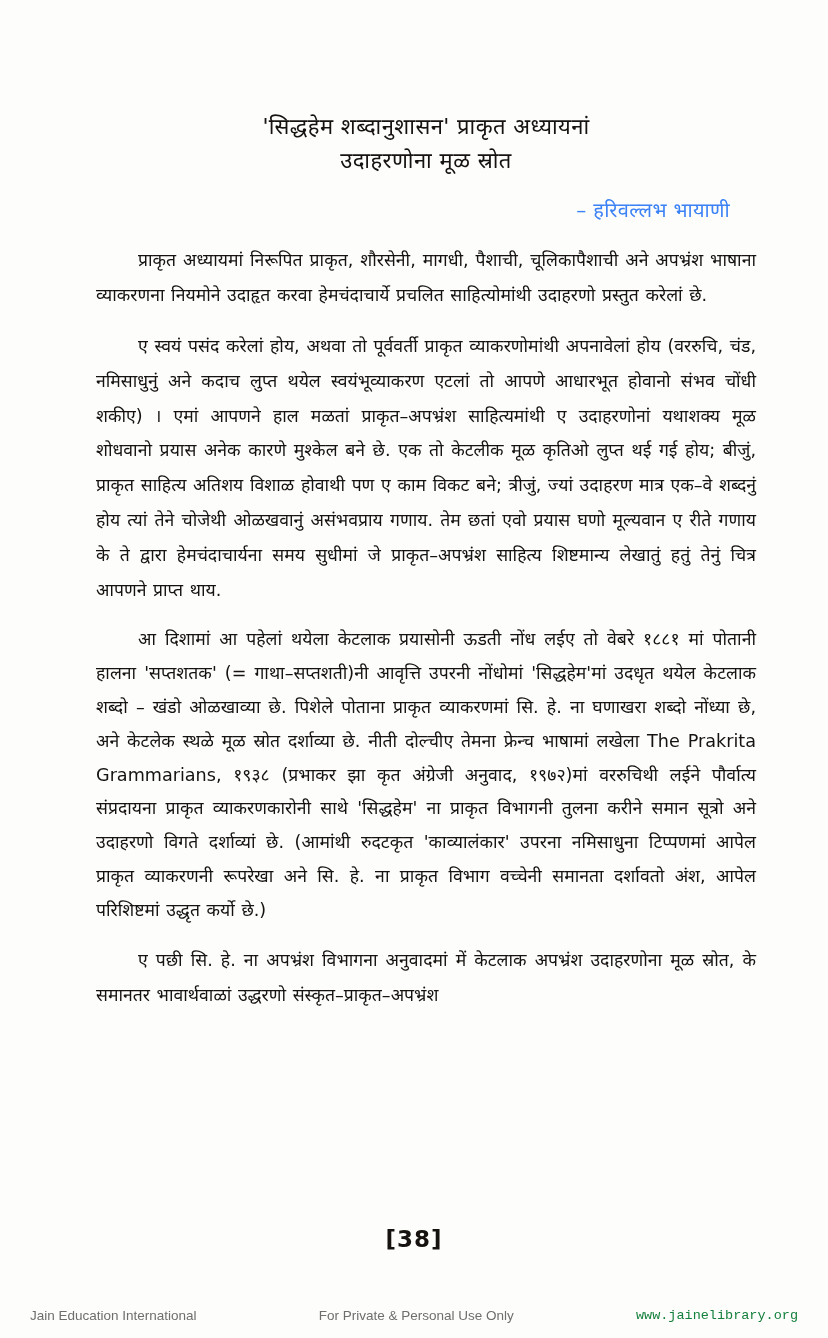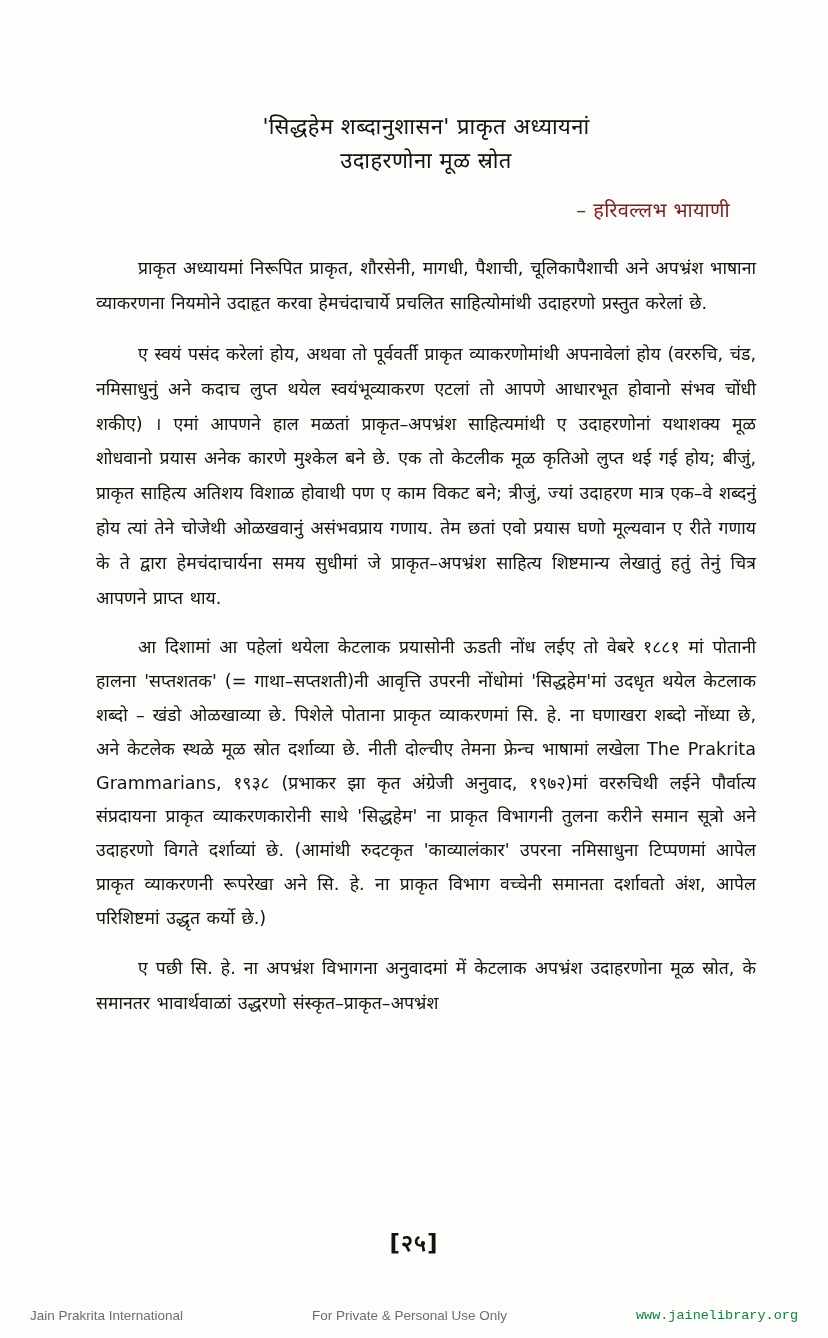--- a/index.html
+++ b/index.html
@@ -35,22 +35,22 @@
     color: #15120f;
     margin: 0 0 6px 0;
     font-weight: 400;
   }
   .title .l1 { display: block; }
   .title .l2 { display: block; }
   .byline {
     text-align: right;
     font-family: "DejaVu Sans", sans-serif;
     font-size: 20px;
-    margin: 18px 26px 28px 0;
-    color: #7f1d1d;
+    margin: 18px 26px 20px 0;
+    color: #3b82f6;
     letter-spacing: 0.3px;
   }
   p.para {
     font-family: "DejaVu Sans", sans-serif;
     font-size: 17.6px;
     line-height: 1.98;
     text-align: justify;
     text-align-last: left;
     margin: 16px 0 6px 0;
     text-indent: 42px;
@@ -102,20 +102,20 @@
 
     <div class="byline">– हरिवल्लभ भायाणी</div>
 
     <p class="para">प्राकृत अध्यायमां निरूपित प्राकृत, शौरसेनी, मागधी, पैशाची, चूलिकापैशाची अने अपभ्रंश भाषाना व्याकरणना नियमोने उदाहृत करवा हेमचंदाचार्ये प्रचलित साहित्योमांथी उदाहरणो प्रस्तुत करेलां छे.</p>
     <p class="para">ए स्वयं पसंद करेलां होय, अथवा तो पूर्ववर्ती प्राकृत व्याकरणोमांथी अपनावेलां होय (वररुचि, चंड, नमिसाधुनुं अने कदाच लुप्त थयेल स्वयंभूव्याकरण एटलां तो आपणे आधारभूत होवानो संभव चोंधी शकीए) । एमां आपणने हाल मळतां प्राकृत–अपभ्रंश साहित्यमांथी ए उदाहरणोनां यथाशक्य मूळ शोधवानो प्रयास अनेक कारणे मुश्केल बने छे. एक तो केटलीक मूळ कृतिओ लुप्त थई गई होय; बीजुं, प्राकृत साहित्य अतिशय विशाळ होवाथी पण ए काम विकट बने; त्रीजुं, ज्यां उदाहरण मात्र एक–वे शब्दनुं होय त्यां तेने चोजेथी ओळखवानुं असंभवप्राय गणाय. तेम छतां एवो प्रयास घणो मूल्यवान ए रीते गणाय के ते द्वारा हेमचंदाचार्यना समय सुधीमां जे प्राकृत–अपभ्रंश साहित्य शिष्टमान्य लेखातुं हतुं तेनुं चित्र आपणने प्राप्त थाय.</p>
     <p class="para tight">आ दिशामां आ पहेलां थयेला केटलाक प्रयासोनी ऊडती नोंध लईए तो वेबरे १८८१ मां पोतानी हालना 'सप्तशतक' (= गाथा–सप्तशती)नी आवृत्ति उपरनी नोंधोमां 'सिद्धहेम'मां उदधृत थयेल केटलाक शब्दो – खंडो ओळखाव्या छे. पिशेले पोताना प्राकृत व्याकरणमां सि. हे. ना घणाखरा शब्दो नोंध्या छे, अने केटलेक स्थळे मूळ स्रोत दर्शाव्या छे. नीती दोल्चीए तेमना फ्रेन्च भाषामां लखेला The Prakrita Grammarians, १९३८ (प्रभाकर झा कृत अंग्रेजी अनुवाद, १९७२)मां वररुचिथी लईने पौर्वात्य संप्रदायना प्राकृत व्याकरणकारोनी साथे 'सिद्धहेम' ना प्राकृत विभागनी तुलना करीने समान सूत्रो अने उदाहरणो विगते दर्शाव्यां छे. (आमांथी रुदटकृत 'काव्यालंकार' उपरना नमिसाधुना टिप्पणमां आपेल प्राकृत व्याकरणनी रूपरेखा अने सि. हे. ना प्राकृत विभाग वच्चेनी समानता दर्शावतो अंश, आपेल परिशिष्टमां उद्धृत कर्यो छे.)</p>
     <p class="para">ए पछी सि. हे. ना अपभ्रंश विभागना अनुवादमां में केटलाक अपभ्रंश उदाहरणोना मूळ स्रोत, के समानतर भावार्थवाळां उद्धरणो संस्कृत–प्राकृत–अपभ्रंश</p>
 
   </div>
 
-  <div class="folio">[२५]</div>
+  <div class="folio">[38]</div>
 
   <div class="footer">
-    <span class="left">Jain Prakrita International</span>
+    <span class="left">Jain Education International</span>
     <span class="mid">For Private &amp; Personal Use Only</span>
     <span class="right">www.jainelibrary.org</span>
   </div>
 </div>
 
 </body></html>

